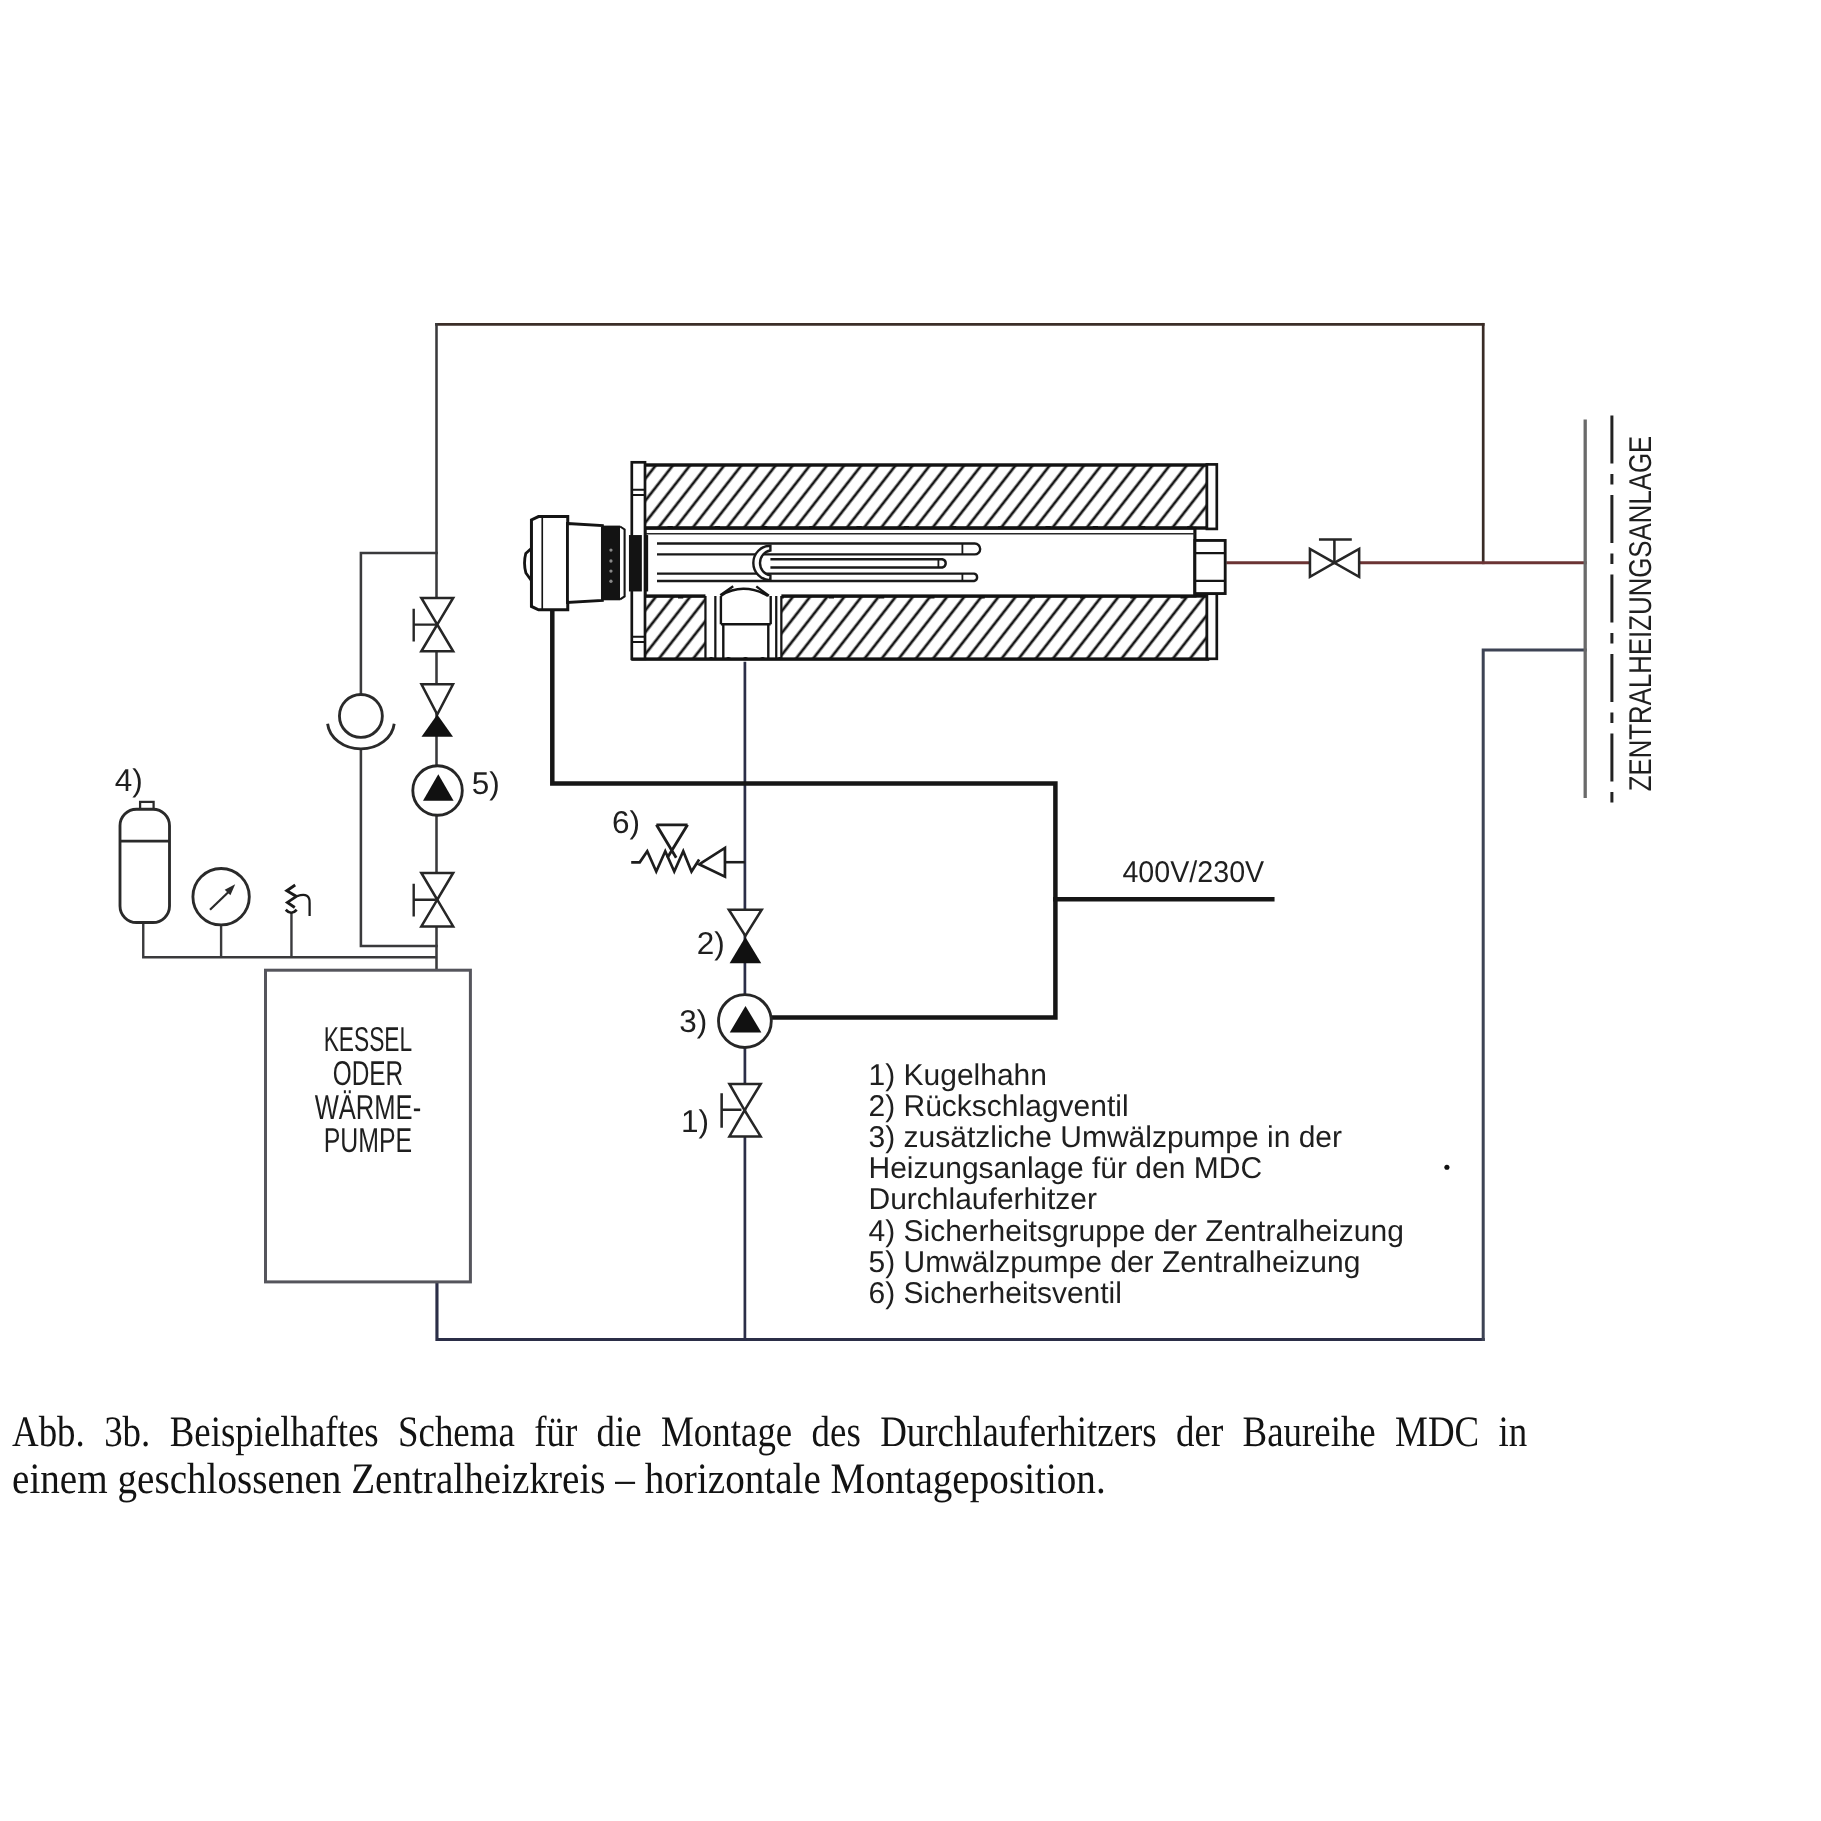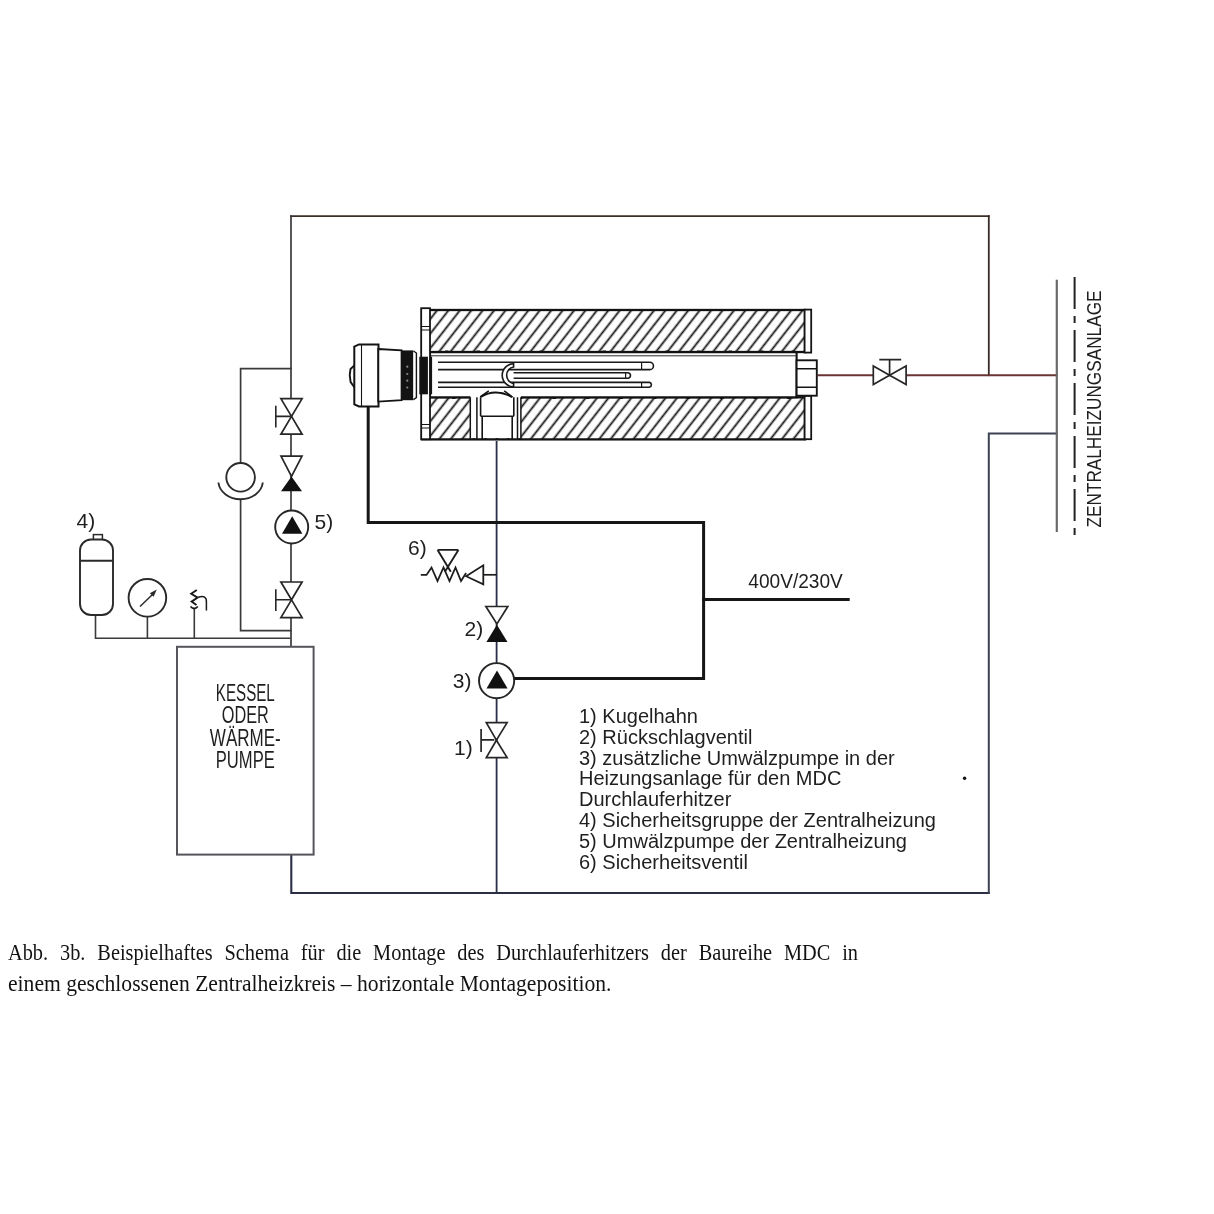--- a/index.html
+++ b/index.html
@@ -1,17 +1,17 @@
 <!DOCTYPE html>
 <html><head>
 <meta charset="utf-8">
 <style>
   html,body{margin:0;padding:0;background:#fff;width:1214px;height:1214px;overflow:hidden;}
   .cap{position:absolute;left:8px;top:938.6px;width:1174px;font-family:"Liberation Serif",serif;
-       font-size:24px;color:#131313;}
+       font-size:29px;color:#131313;}
   .cap .l1{white-space:nowrap;height:31.6px;word-spacing:8px;transform:scaleX(0.848);transform-origin:0 0;}
   .cap .l2{white-space:nowrap;height:31.6px;transform:scaleX(0.9);transform-origin:0 0;}
   svg text{font-family:"Liberation Sans",sans-serif;fill:#1f1f1f;}
 </style>
 </head>
 <body>
 <svg id="d" width="1214" height="1214" viewBox="0 0 1214 1214">
 <defs>
   <pattern id="hat" width="9" height="9" patternUnits="userSpaceOnUse" patternTransform="rotate(38)">
     <line x1="4.5" y1="-1" x2="4.5" y2="10" stroke="#161616" stroke-width="1.8"></line>

